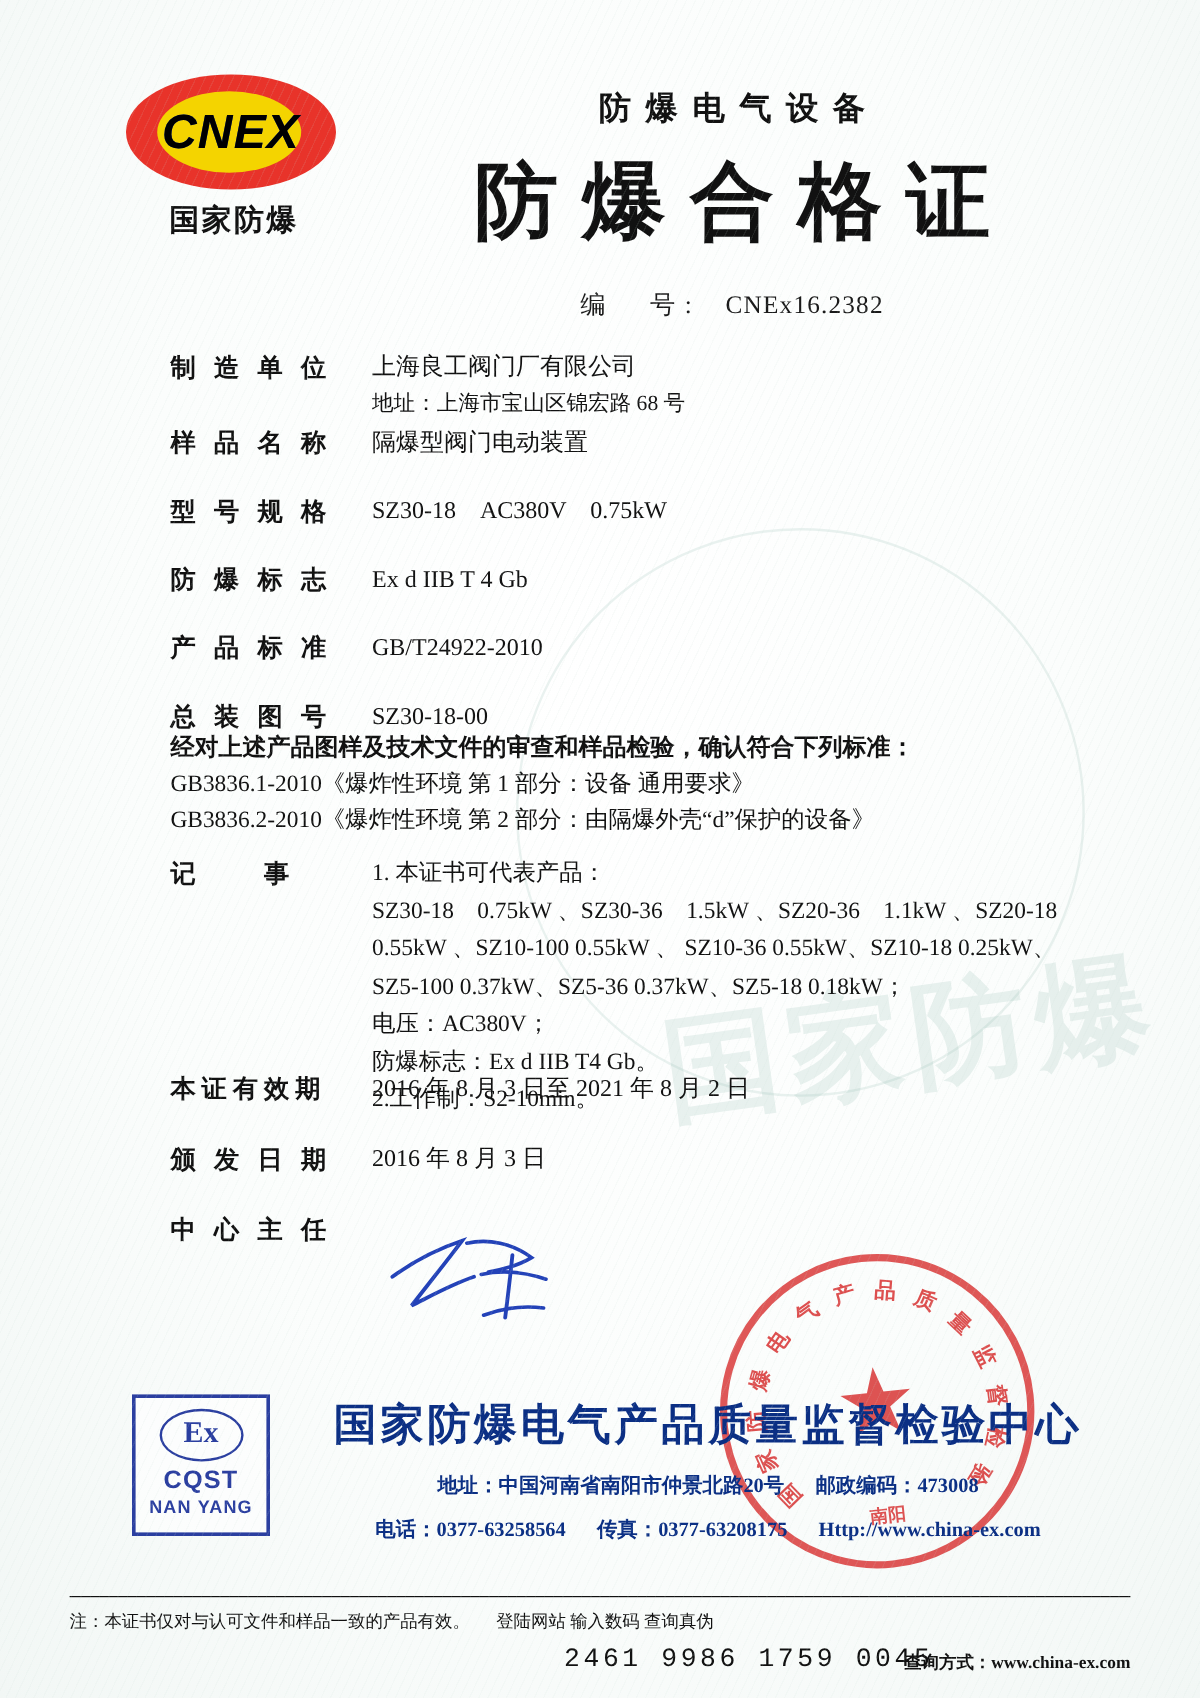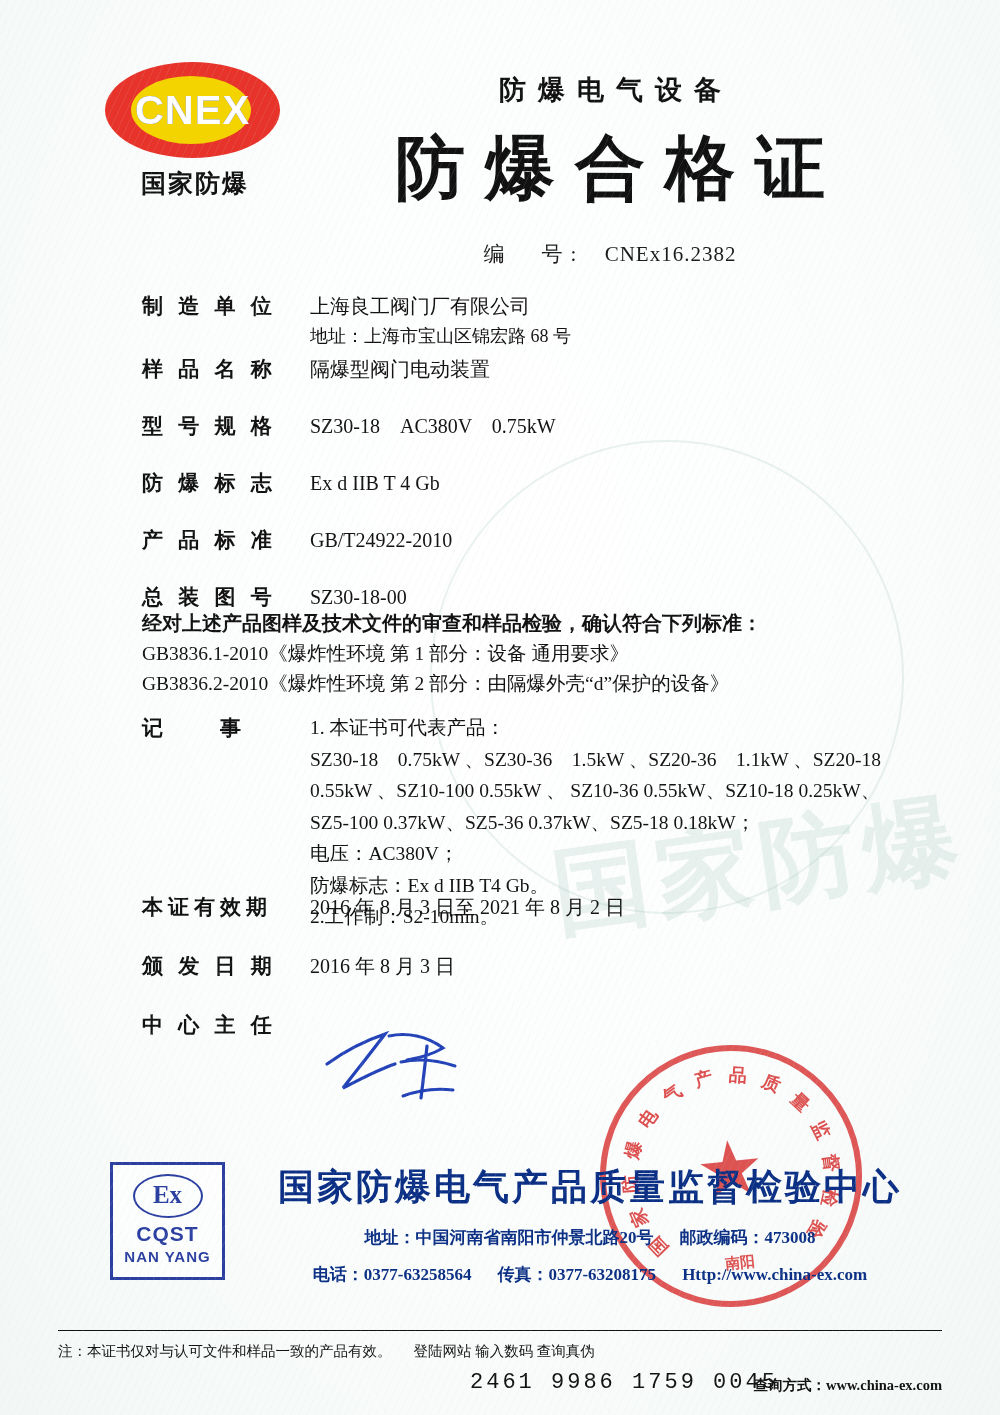--- a/index.html
+++ b/index.html
@@ -348,21 +348,21 @@
 <body>
 
 <div class="page">
 
   <div class="watermark">
     <div class="wm-text">国家防爆</div>
   </div>
 
   <div class="logo">
     <div class="logo-oval">
-      <div class="cnex" style="color: #ffffff; text-shadow: rgb(27, 63, 176) 0px 0px 0px;">CNEX</div>
+      <div class="cnex" style="color: #000000; text-shadow: rgb(27, 63, 176) 0px 0px 0px; font-style: italic;">CNEX</div>
     </div>
     <div class="logo-sub">国家防爆</div>
   </div>
 
   <div class="title-wrap">
     <div class="title-small">防爆电气设备</div>
     <div class="title-big">防爆合格证</div>
   </div>
 
   <div class="cert-no">

